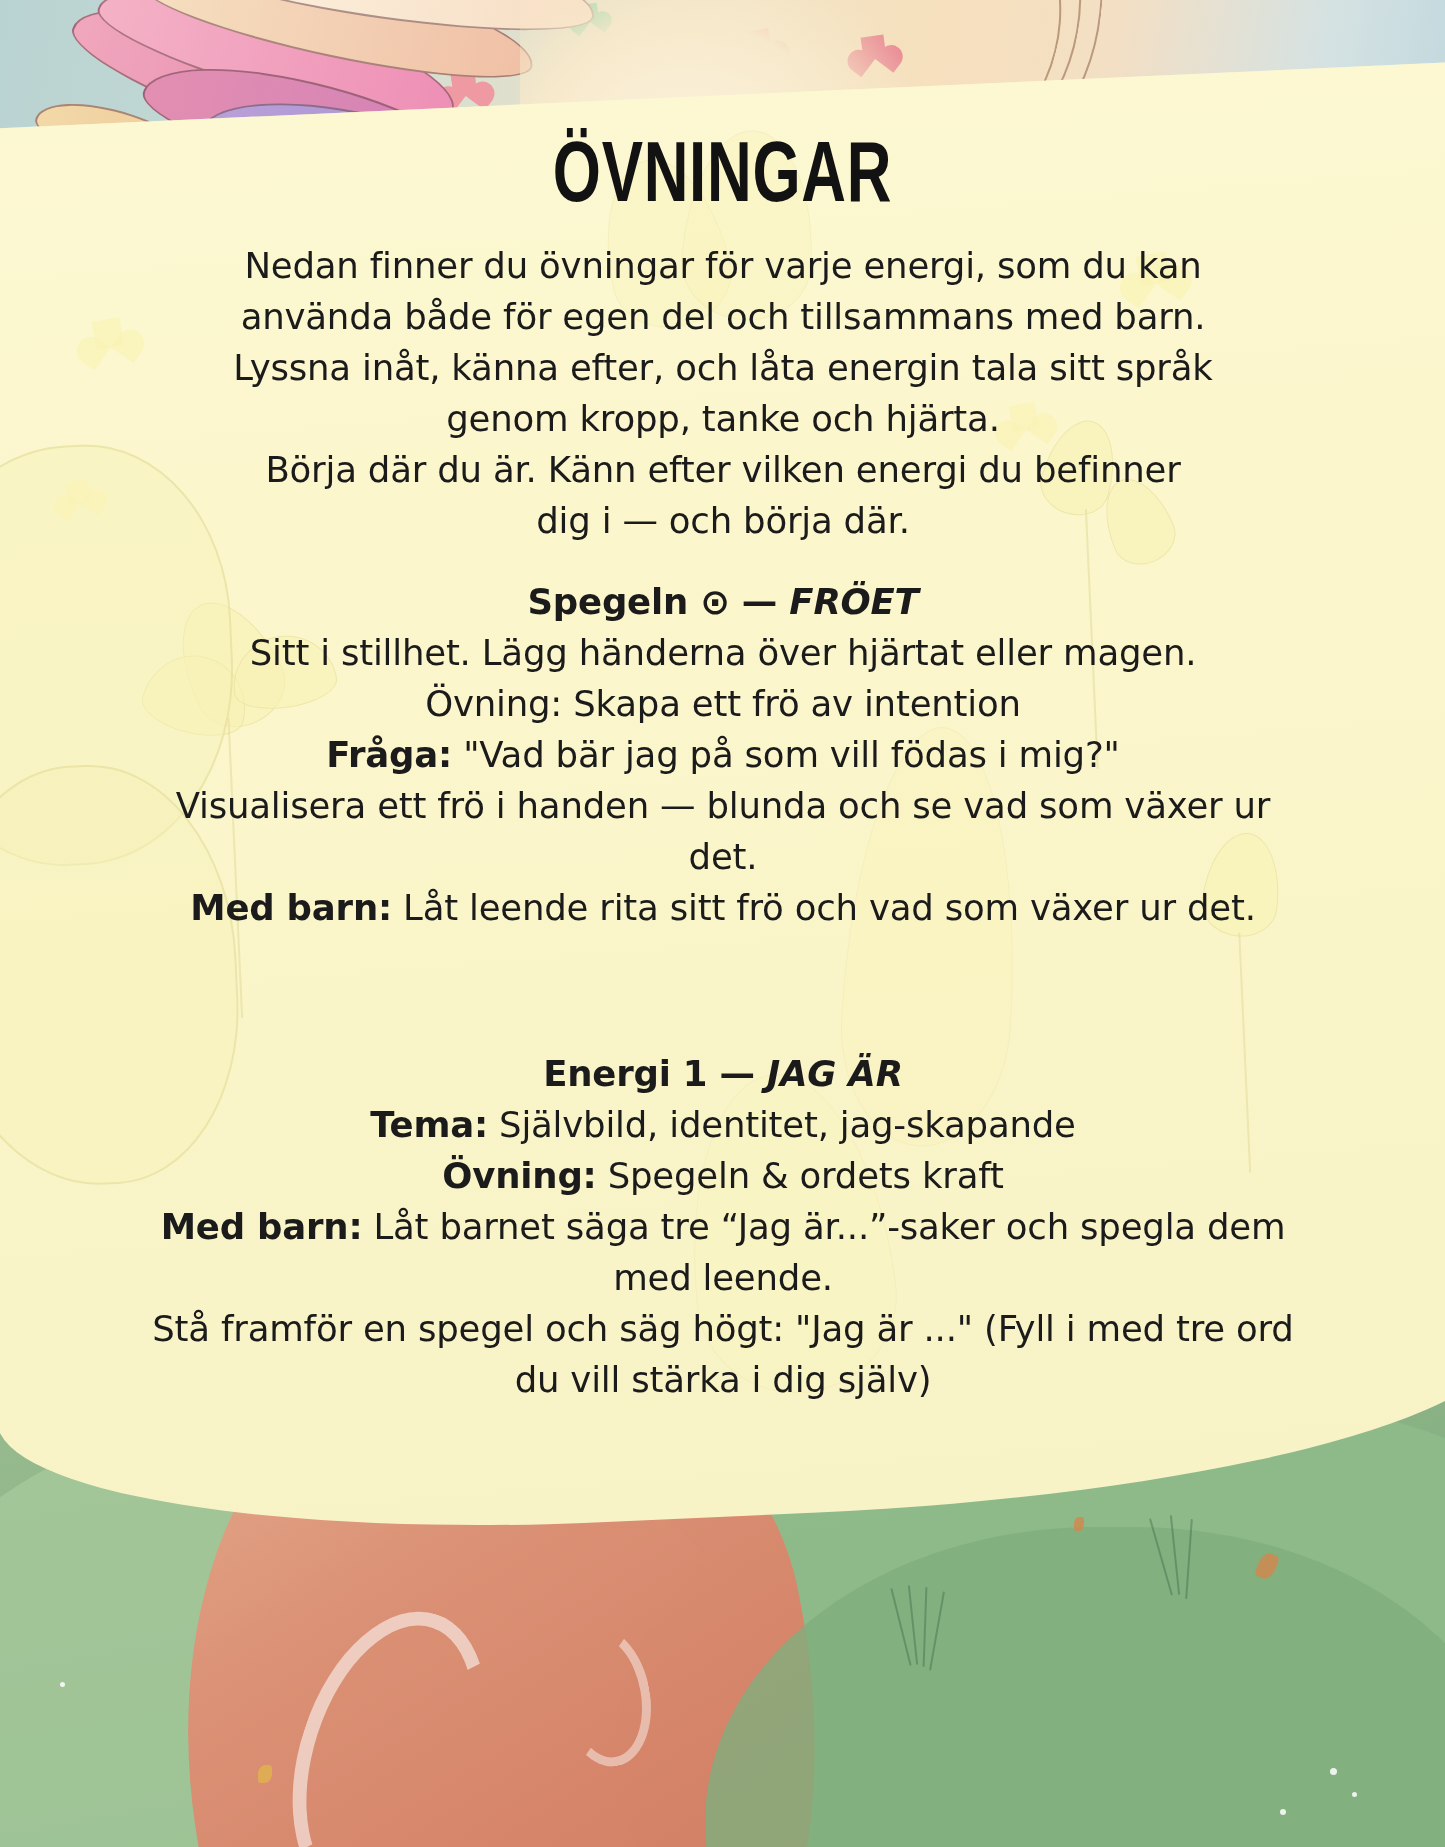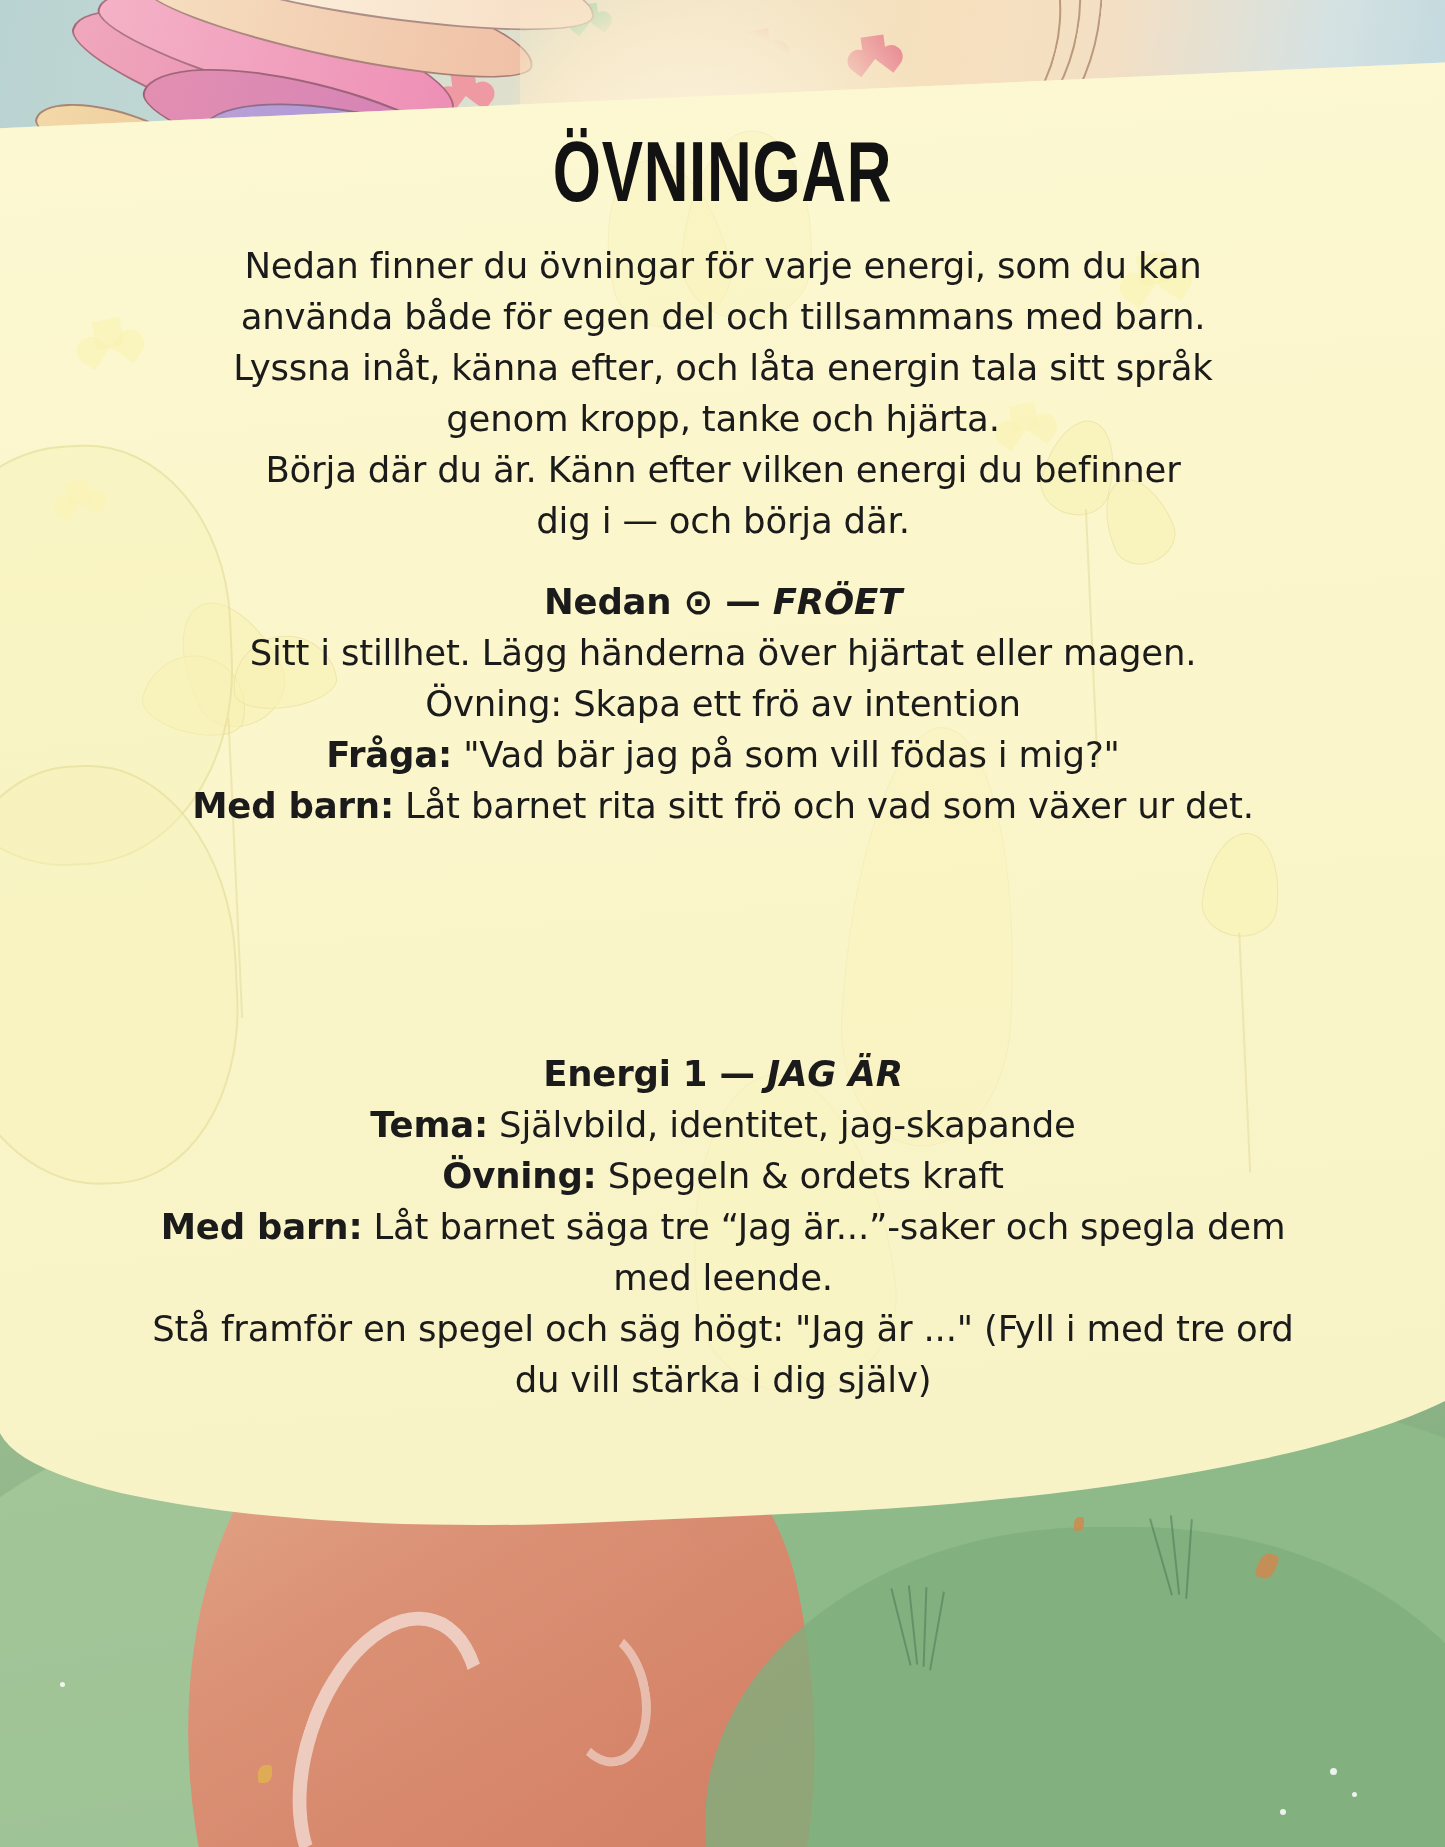--- a/index.html
+++ b/index.html
@@ -333,25 +333,26 @@
     </div>
   </div>
 
   <div class="content">
 
     <h1 class="title">ÖVNINGAR</h1>
 
     <div class="body-block" id="intro"><span>Nedan finner du övningar för varje energi, som du kan</span><br><span>använda både för egen del och tillsammans med barn.</span><br><span>Lyssna inåt, känna efter, och låta energin tala sitt språk</span><br><span>genom kropp, tanke och hjärta.</span><br><span>Börja där du är. Känn efter vilken energi du befinner</span><br><span>dig i — och börja där.</span></div>
 
     <div class="body-block" id="sec1">
-        <div class="section-heading"><span>Nedan ⊙ — </span><span class="sect-name">FRÖET</span></div>
+        <div class="section-heading"><span>Spegeln ⊙ — </span><span class="sect-name">FRÖET</span></div>
         <div><span>Sitt i stillhet. Lägg händerna över hjärtat eller magen.</span></div>
         <div><span>Övning:</span><span> Skapa ett frö av intention</span></div>
         <div><span class="lbl">Fråga:</span><span> "Vad bär jag på som vill födas i mig?"</span></div>
-        <div><span class="lbl">Med barn:</span><span> Låt barnet rita sitt frö och vad som växer ur det.</span></div>
+        <div><span>Visualisera ett frö i handen — blunda och se vad som växer ur det.</span></div>
+        <div><span class="lbl">Med barn:</span><span> Låt leende rita sitt frö och vad som växer ur det.</span></div>
       </div>
 
     <div class="body-block" id="sec2">
         <div class="section-heading"><span>Energi 1 — </span><span class="sect-name">JAG ÄR</span></div>
         <div><span class="lbl">Tema:</span><span> Självbild, identitet, jag-skapande</span></div>
         <div><span class="lbl">Övning:</span><span> Spegeln &amp; ordets kraft</span></div>
         <div><span class="lbl">Med barn:</span><span> Låt barnet säga tre “Jag är...”-saker och spegla dem med leende.</span></div>
         <div><span>Stå framför en spegel och säg högt: "Jag är ..." (Fyll i med tre ord du vill stärka i dig själv)</span></div>
       </div>
 

